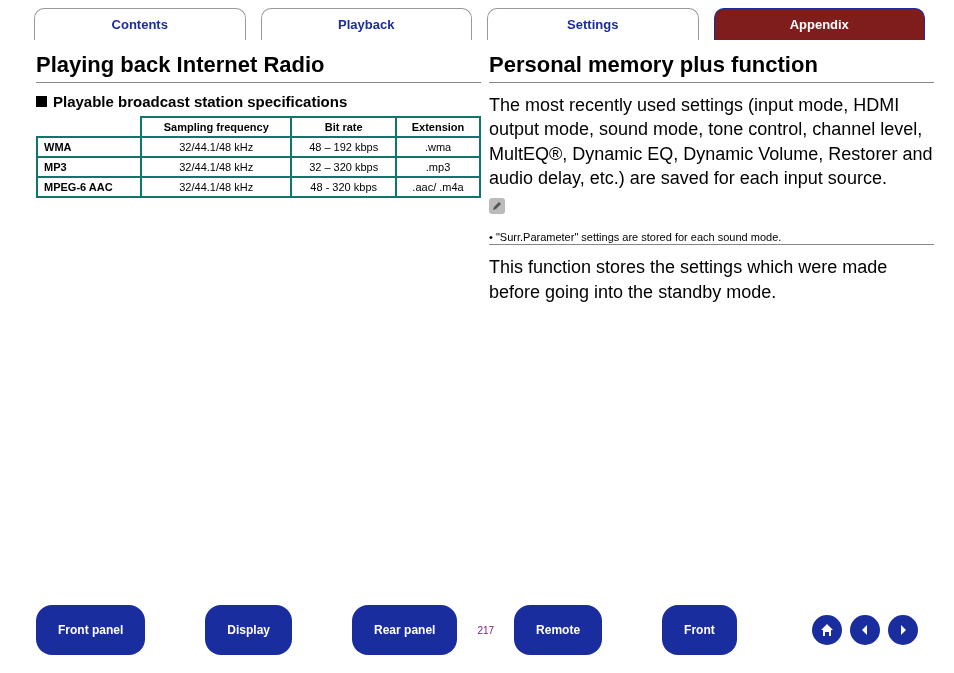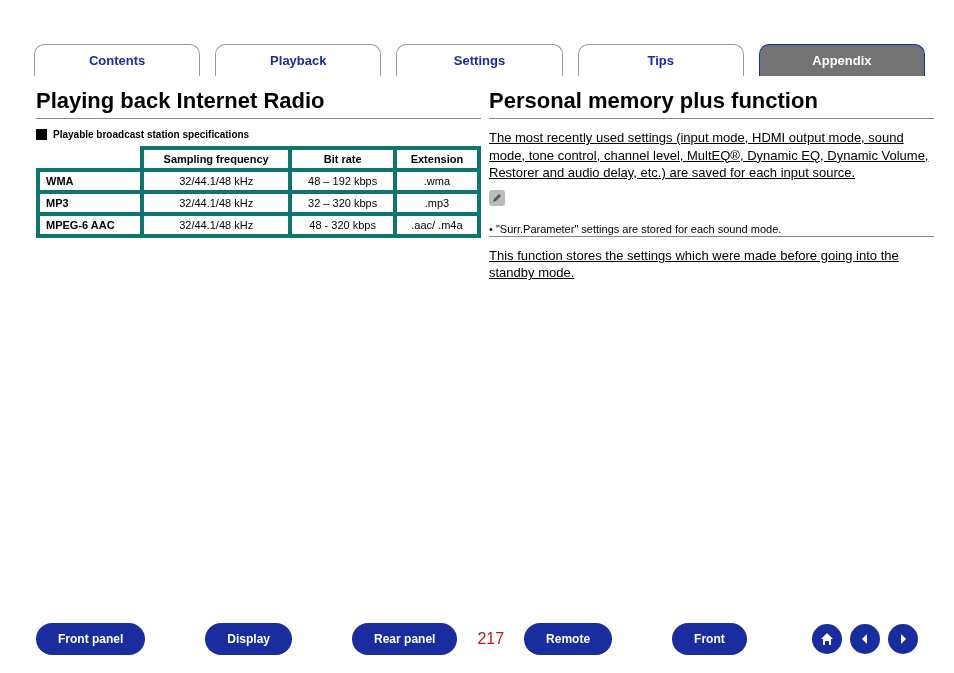--- a/index.html
+++ b/index.html
@@ -8,108 +8,107 @@
     width: 954px;
     height: 673px;
     background: #fff;
     position: relative;
     overflow: hidden;
   }
   .topnav {
     display: flex;
     padding: 8px 30px 0 34px;
     gap: 16px;
-    margin-top: 36px;
   }
   .tab {
     flex: 1;
     text-align: center;
     font-size: 13px;
     font-weight: bold;
     color: #1a2d9e;
     padding: 8px 0;
     border: 1px solid #999;
     border-bottom: none;
     background: #fff;
     border-radius: 10px 10px 0 0;
     cursor: pointer;
     position: relative;
     margin-right: -1px;
   }
   .tab.active {
-    background: #737373;
+    background: #7f1d1d;
     color: #fff;
     border-color: #1a2d9e;
   }
   .content {
     display: flex;
     padding: 12px 20px 0 36px;
     gap: 8px;
   }
   .col { flex: 1; min-width: 0; }
   h1 {
     font-size: 22px;
     font-weight: bold;
     margin-bottom: 4px;
   }
   hr.sep {
     border: none;
     border-top: 1px solid #888;
     margin-bottom: 10px;
   }
   .subhead {
-    font-size: 10px;
+    font-size: 15px;
     font-weight: bold;
     margin: 8px 0 6px 0;
     display: flex;
     align-items: center;
     gap: 6px;
   }
   .sq { display:inline-block; width:11px; height:11px; background:#000; }
   table.spec {
     width: 100%;
     border-collapse: collapse;
     font-size: 11px;
   }
   table.spec th, table.spec td {
-    border: 4px solid #0f766e;
+    border: 2px solid #0f766e;
     padding: 3px 6px;
     text-align: center;
   }
   table.spec th { background:#fff; font-weight:bold; }
   table.spec td.fmt { text-align:left; font-weight:bold; }
   table.spec th.blank { border-top:none; border-left:none; }
-  .para { font-size: 13px; line-height: 1.35; margin-bottom: 8px; text-decoration: underline; }
+  .para { font-size: 18px; line-height: 1.35; margin-bottom: 8px; }
   .note-row { display:flex; align-items:flex-start; gap:6px; margin:6px 0 16px 0;}
   .pencil {
     width:16px; height:16px; background:#bbb; border-radius:3px;
     display:flex; align-items:center; justify-content:center;
     font-size:10px; color:#333;
   }
   .note { font-size:11px; line-height:1.3; }
   .bottombar {
     position:absolute;
     bottom:18px; left:0; right:0;
     display:flex;
     align-items:center;
     padding: 0 36px;
     gap: 10px;
   }
   .pill {
     background:#1a2d9e;
     color:#fff;
     font-size:12px;
     font-weight:bold;
-    padding:9px 22px;
+    padding:18px 22px;
     border-radius: 16px;
     cursor:pointer;
     white-space:nowrap;
   }
   .spacer { flex:0 0 40px; }
-  .page-num { font-size:16px; color:#b91c1c; padding:0 10px;}
+  .page-num { font-size:10px; color:#701a75; padding:0 10px;}
   .icons {
     margin-left:auto;
     display:flex;
     gap:8px;
     align-items:center;
   }
   .circ {
     width:30px; height:30px;
     background:#1a2d9e;
     border-radius:50%;
@@ -118,21 +117,20 @@
   }
   .circ svg { fill:#fff; }
 </style>
 </head>
 <body>
 
 <div class="topnav">
   <div class="tab">Contents</div>
   <div class="tab">Playback</div>
   <div class="tab">Settings</div>
-  <div class="tab">Tips</div>
   <div class="tab active">Appendix</div>
 </div>
 
 <div class="content">
   <div class="col">
     <h1>Playing back Internet Radio</h1>
     <hr class="sep">
     <div class="subhead">
       <span class="sq"></span>
       <span>Playable broadcast station specifications</span>

